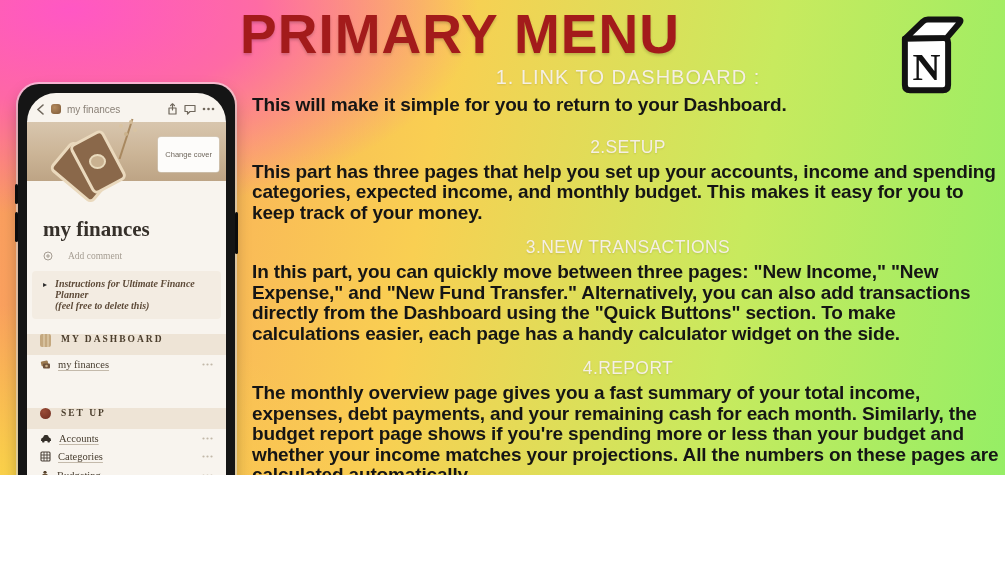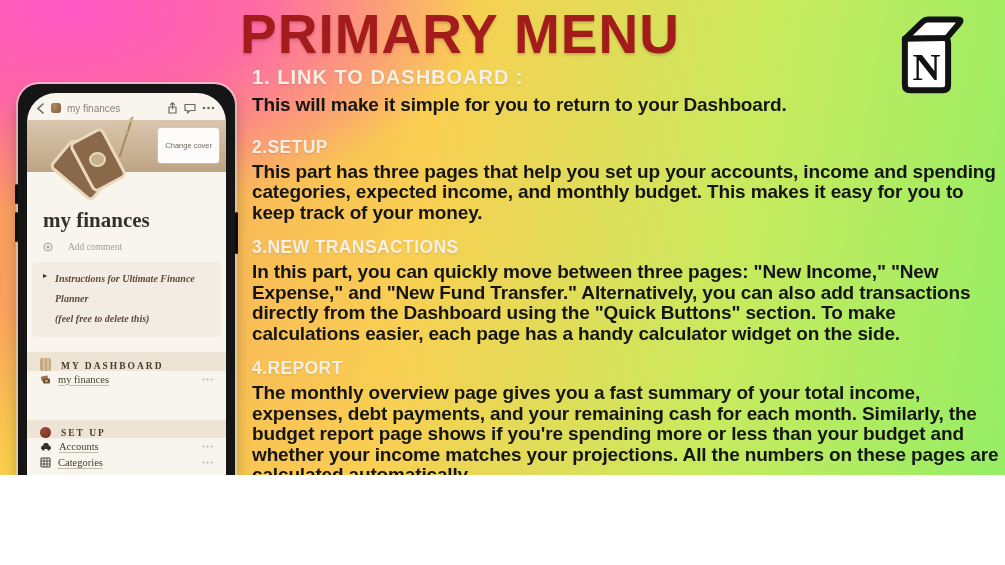--- a/index.html
+++ b/index.html
@@ -15,22 +15,22 @@
   .title {
     position:absolute; left:0; top:2px; width:920px; text-align:center;
     font-size:55px; font-weight:900; letter-spacing:1px; color:#a31b1b;
     text-shadow:0 2px 3px rgba(0,0,0,.18);
   }
   .notion-logo { position:absolute; left:884px; top:12px; width:82px; height:88px; }
   .content { position:absolute; left:252px; top:66px; width:752px; }
   .sec { margin-bottom:14px; }
   .sec.first { margin-bottom:21px; }
   .sec-h {
-    color:#f5efe4; font-weight:700; font-size:17.5px; letter-spacing:.4px;
-    margin-bottom:4px; text-shadow:0 1px 2px rgba(0,0,0,.12);
+    color:#f5efe4; font-weight:400; font-size:17.5px; letter-spacing:.4px;
+    margin-bottom:4px; text-shadow:0 1px 2px rgba(0,0,0,.12);text-align:center;
   }
   .sec.first .sec-h { font-size:20px; letter-spacing:1px; margin-bottom:6px; }
   .sec-b {
     color:#151515; font-weight:700; font-size:19px; line-height:20.5px; letter-spacing:-.15px;
   }
   
   .phone {
     position:absolute; left:18px; top:84px; width:217px; height:443px;
     background:#151515; border-radius:21px;
     box-shadow:0 8px 16px rgba(0,0,0,.28), 0 0 0 2px rgba(255,255,255,.55);
@@ -62,22 +62,22 @@
     background:#d8c3a2; box-shadow:10px -4px 0 #d2bb97, 5px 8px 0 #cab28c, 14px 4px 0 #d8c3a2; }
   .change-cover { position:absolute; right:7px; bottom:9px; background:#fdfcfa; color:#6f675c;
     font-family:"Liberation Sans",sans-serif; font-size:7.5px; padding:13px 7px;
     border-radius:3px; box-shadow:0 0 0 .5px #d5cfc4; }
   .pg-title { margin:36px 0 0 16px; font-size:21px; font-weight:bold; color:#36302a; }
   .add-comment { margin:9px 0 0 16px; display:flex; align-items:center; gap:15px;
     color:#a59d92; font-size:9.5px; }
   .instr { margin:10px 5px 0 5px; background:#f3ece2; border-radius:4px;
     padding:7px 10px 8px 11px; display:flex; gap:8px; }
   .instr-tri { color:#2b2b2b; font-size:8px; line-height:13px; }
-  .instr-text { font-style:italic; font-weight:bold; font-size:10px; line-height:20px; color:#5d4a38; }
-  .group-bar { margin-top:15px; height:25px; background:#eee4d6; display:flex; align-items:flex-end;
+  .instr-text { font-style:italic; font-weight:bold; font-size:10px; line-height:11px; color:#5d4a38; }
+  .group-bar { margin-top:15px; height:25px; background:#eee4d6; display:flex; align-items:flex-start;
     gap:10px; padding:0 13px; }
   .group-label { font-size:9.5px; font-weight:bold; letter-spacing:2px; color:#4a3d2c; }
   .ledger-icon { width:11px; height:13px; border-radius:2px;
     background:linear-gradient(90deg,#c4a87f 0 3px,#d6c09c 3px 5px,#c4a87f 5px 7px,#d6c09c 7px 9px,#c4a87f 9px); }
   .setup-dot { width:11px; height:11px; border-radius:50%;
     background:radial-gradient(circle at 35% 30%, #9a4c37, #6e2d20); }
   .row { display:flex; align-items:center; gap:7px; padding:0 13px; height:22px; }
   .row-label { font-size:10.5px; text-decoration:underline; text-decoration-color:#c4baab;
     text-underline-offset:2px; }
   .row-spacer { flex:1; }

